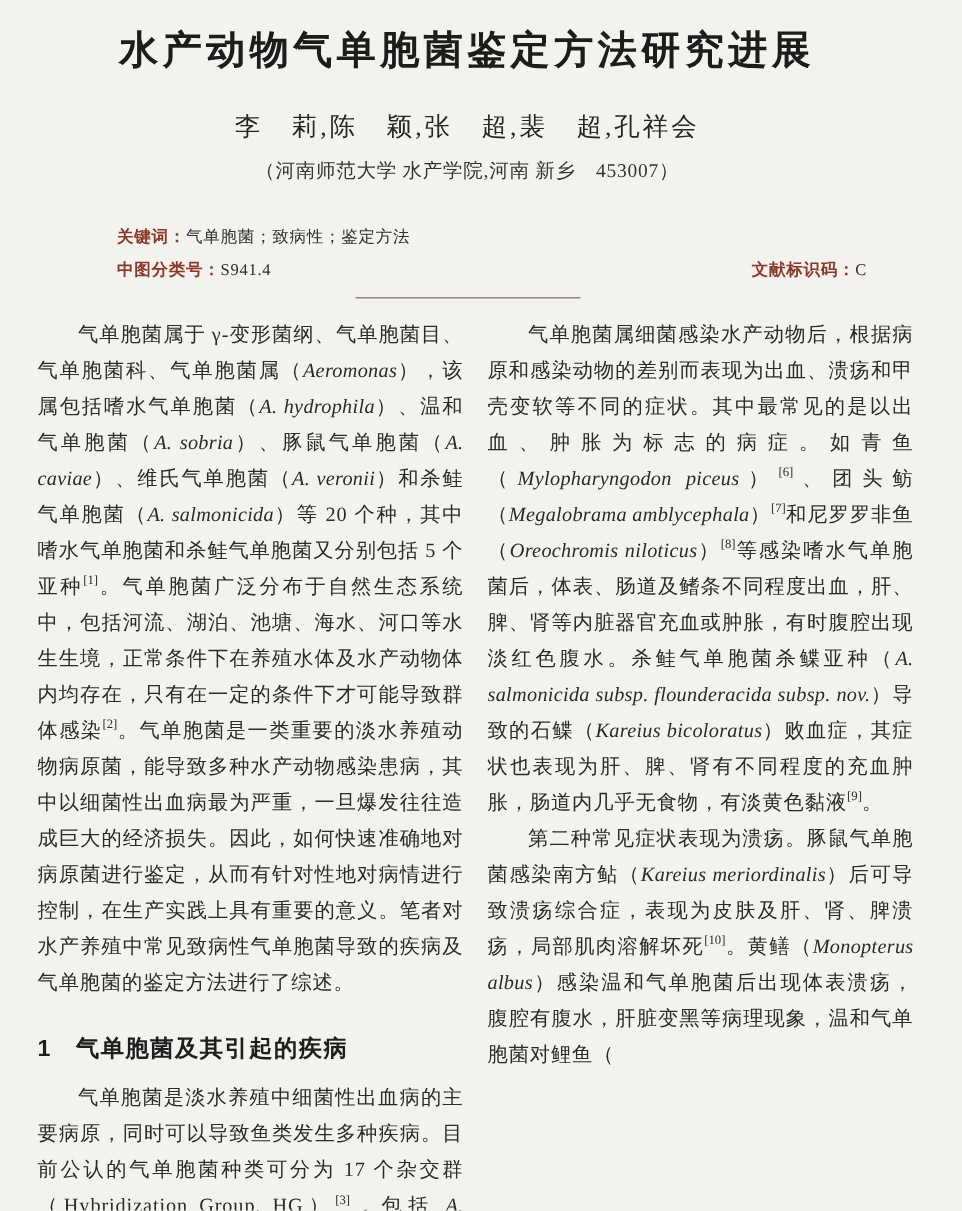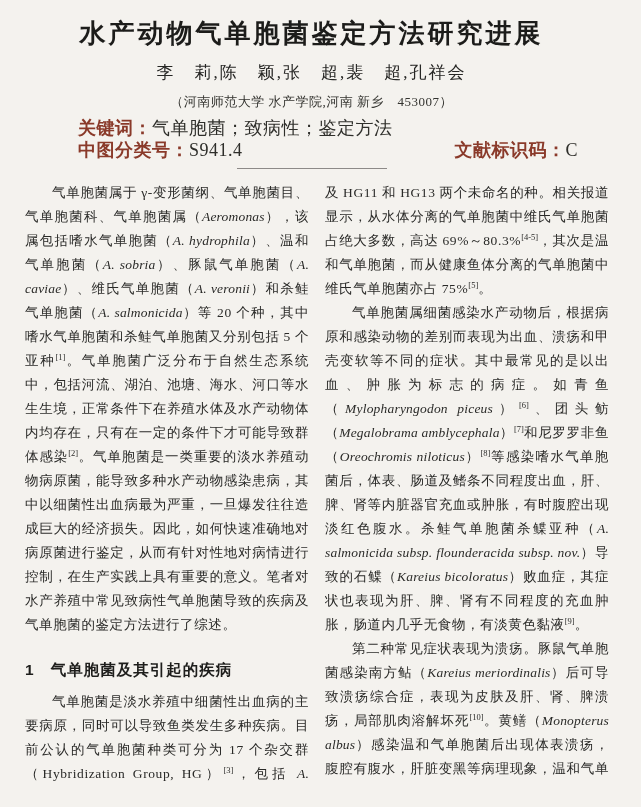--- a/index.html
+++ b/index.html
@@ -16,37 +16,37 @@
   .title {
     margin: 16px 0 0 0;
     text-align: center;
     font-size: 26px;
     font-weight: bold;
     letter-spacing: 3px;
     color: #1c1c1a;
     font-family: "Liberation Serif", "DejaVu Serif", serif;
   }
   .authors {
-    margin-top: 10px;
+    margin-top: 22px;
     text-align: center;
     font-size: 17px;
     letter-spacing: 2px;
     color: #262624;
   }
   .affiliation {
     margin-top: 9px;
     text-align: center;
     font-size: 13px;
     letter-spacing: 0.5px;
     color: #33332f;
   }
 
   .meta {
-    margin: 6px 40px 0 78px;
-    font-size: 18px;
+    margin: 24px 40px 0 78px;
+    font-size: 11px;
     line-height: 22px;
   }
   .meta .label {
     font-family: "Liberation Sans", "DejaVu Sans", sans-serif;
     font-weight: bold;
     color: var(--accent);
     letter-spacing: 0.5px;
   }
   .meta .val { color: #2e2e2a; letter-spacing: 0.5px; }
   .meta-row { display: flex; justify-content: space-between; width: 500px; gap: 31px; }
@@ -116,19 +116,18 @@
 
   <div class="divider"></div>
 
   <div class="columns">
     <div class="col">
         <p class="para indent"><span>气单胞菌属于 γ-变形菌纲、气单胞菌目、气单胞菌科、气单胞菌属（</span><i>Aeromonas</i><span>），该属包括嗜水气单胞菌（</span><i>A. hydrophila</i><span>）、温和气单胞菌（</span><i>A. sobria</i><span>）、豚鼠气单胞菌（</span><i>A. caviae</i><span>）、维氏气单胞菌（</span><i>A. veronii</i><span>）和杀鲑气单胞菌（</span><i>A. salmonicida</i><span>）等 20 个种，其中嗜水气单胞菌和杀鲑气单胞菌又分别包括 5 个亚种</span><sup>[1]</sup><span>。气单胞菌广泛分布于自然生态系统中，包括河流、湖泊、池塘、海水、河口等水生生境，正常条件下在养殖水体及水产动物体内均存在，只有在一定的条件下才可能导致群体感染</span><sup>[2]</sup><span>。气单胞菌是一类重要的淡水养殖动物病原菌，能导致多种水产动物感染患病，其中以细菌性出血病最为严重，一旦爆发往往造成巨大的经济损失。因此，如何快速准确地对病原菌进行鉴定，从而有针对性地对病情进行控制，在生产实践上具有重要的意义。笔者对水产养殖中常见致病性气单胞菌导致的疾病及气单胞菌的鉴定方法进行了综述。</span></p>
         <div class="sec-heading"><span class="sec-num">1</span><span>气单胞菌及其引起的疾病</span></div>
         <p class="para indent"><span>气单胞菌是淡水养殖中细菌性出血病的主要病原，同时可以导致鱼类发生多种疾病。目前公认的气单胞菌种类可分为 17 个杂交群（Hybridization Group, HG）</span><sup>[3]</sup><span>，包括 </span><i>A. hydrophila</i><span>（HG1），</span><i>A. bestiarum</i><span>（HG2），</span><i>A. salmonicida</i></p>
       </div>
     <div class="col">
-        <p class="para"><span>及 HG11 和 HG13 两个未命名的种。相关报道显示，从水体分离的气单胞菌中维氏气单胞菌占绝大多数，高达 69%～80.3%</span><sup>[4-5]</sup><span>，其次是温和气单胞菌，而从健康鱼体分离的气单胞菌中维氏气单胞菌亦占 75%</span><sup>[5]</sup><span>。</span></p>
         <p class="para indent"><span>气单胞菌属细菌感染水产动物后，根据病原和感染动物的差别而表现为出血、溃疡和甲壳变软等不同的症状。其中最常见的是以出血、肿胀为标志的病症。如青鱼（</span><i>Mylopharyngodon piceus</i><span>）</span><sup>[6]</sup><span>、团头鲂（</span><i>Megalobrama amblycephala</i><span>）</span><sup>[7]</sup><span>和尼罗罗非鱼（</span><i>Oreochromis niloticus</i><span>）</span><sup>[8]</sup><span>等感染嗜水气单胞菌后，体表、肠道及鳍条不同程度出血，肝、脾、肾等内脏器官充血或肿胀，有时腹腔出现淡红色腹水。杀鲑气单胞菌杀鲽亚种（</span><i>A. salmonicida subsp. flounderacida subsp. nov.</i><span>）导致的石鲽（</span><i>Kareius bicoloratus</i><span>）败血症，其症状也表现为肝、脾、肾有不同程度的充血肿胀，肠道内几乎无食物，有淡黄色黏液</span><sup>[9]</sup><span>。</span></p>
         <p class="para indent"><span>第二种常见症状表现为溃疡。豚鼠气单胞菌感染南方鲇（</span><i>Kareius meriordinalis</i><span>）后可导致溃疡综合症，表现为皮肤及肝、肾、脾溃疡，局部肌肉溶解坏死</span><sup>[10]</sup><span>。黄鳝（</span><i>Monopterus albus</i><span>）感染温和气单胞菌后出现体表溃疡，腹腔有腹水，肝脏变黑等病理现象，温和气单胞菌对鲤鱼（</span></p>
       </div>
   </div>
 
 </div>
 
 </body></html>

